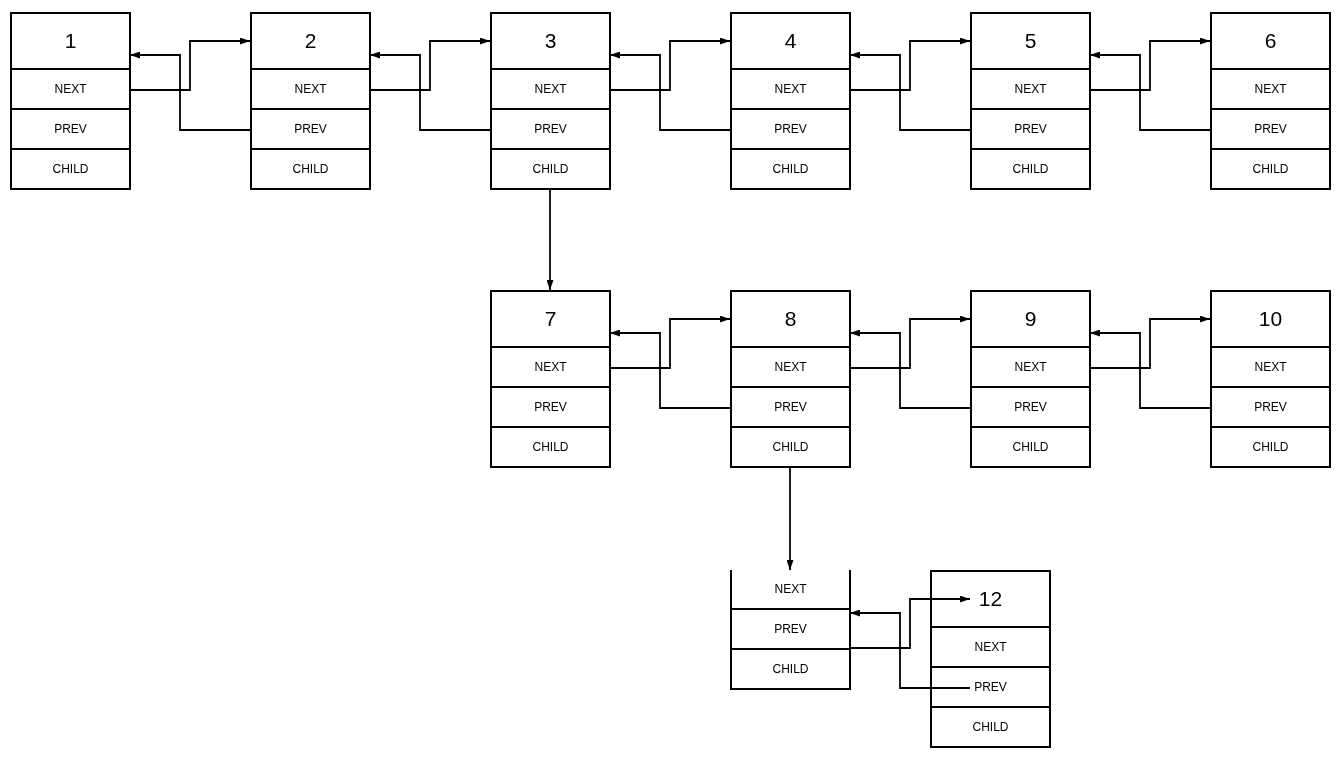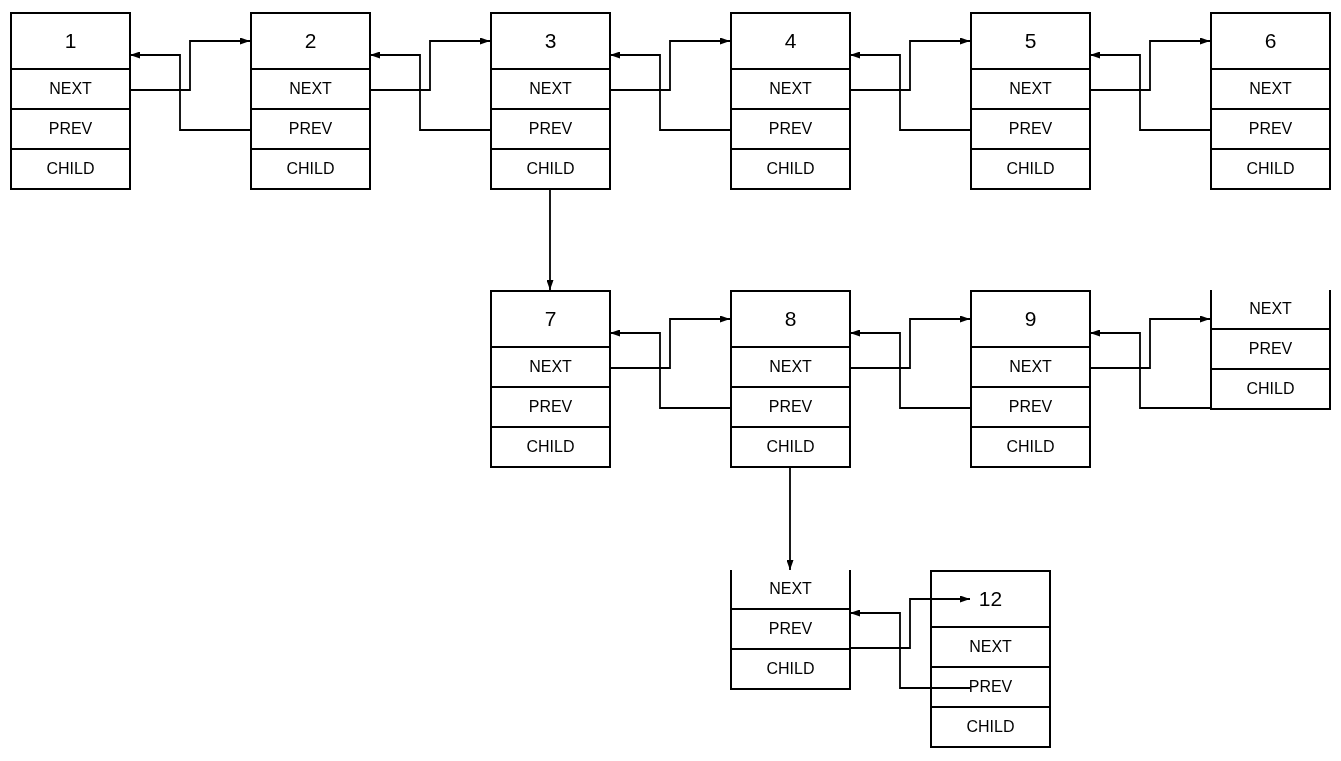--- a/index.html
+++ b/index.html
@@ -25,21 +25,21 @@
   }
   .node-cell {
     box-sizing: border-box;
     height: 40px;
     border: 2px solid #000000;
     border-top: none;
     background: #ffffff;
     display: flex;
     align-items: center;
     justify-content: center;
-    font-size: 16px;
+    font-size: 12px;
     color: #000000;
   }
   svg.connectors {
     position: absolute;
     left: 0;
     top: 0;
     z-index: 2;
     pointer-events: none;
   }
   svg.connectors polyline {
@@ -136,20 +136,21 @@
     <div class="node-cell">PREV</div>
     <div class="node-cell">CHILD</div>
   </div>
   <div class="node" style="left:970px;top:290px">
     <div class="node-header">9</div>
     <div class="node-cell">NEXT</div>
     <div class="node-cell">PREV</div>
     <div class="node-cell">CHILD</div>
   </div>
   <div class="node" style="left:1210px;top:290px">
+    <div class="node-header">10</div>
     <div class="node-cell">NEXT</div>
     <div class="node-cell">PREV</div>
     <div class="node-cell">CHILD</div>
   </div>
 
   <div class="node" style="left:730px;top:570px">
     <div class="node-cell">NEXT</div>
     <div class="node-cell">PREV</div>
     <div class="node-cell">CHILD</div>
   </div>

